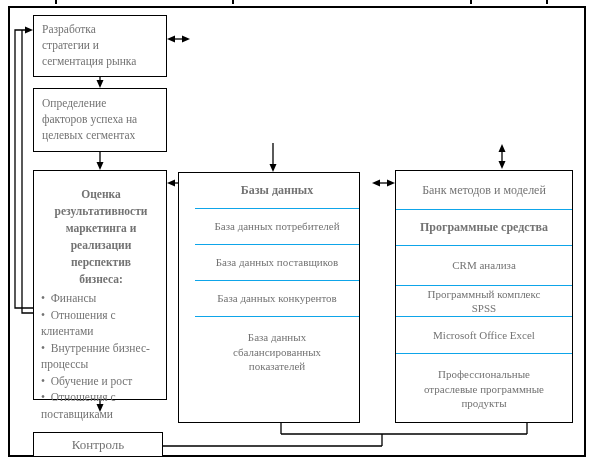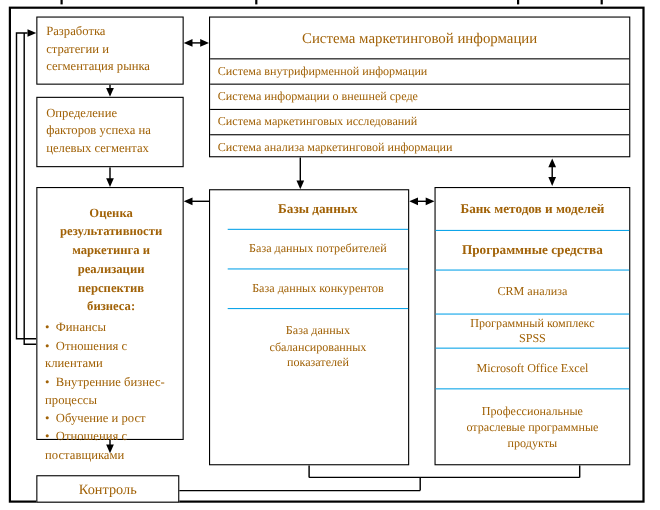--- a/index.html
+++ b/index.html
@@ -1,18 +1,18 @@
 <!DOCTYPE html>
 <html><head>
 <meta charset="utf-8">
 <style>
   html,body{margin:0;padding:0;background:#ffffff;}
   .canvas{
     position:relative;width:600px;height:464px;background:#ffffff;
-    font-family:"Liberation Serif","DejaVu Serif",serif;color:#a16207;
+    font-family:"Liberation Serif","DejaVu Serif",serif;color:#737373;
     overflow:hidden;
   }
   .frame{
     position:absolute;left:8px;top:6px;width:578px;height:451px;
     border:2px solid #000;box-sizing:border-box;
   }
   .box{
     position:absolute;border:1px solid #000;box-sizing:border-box;background:#fff;
   }
   .pre{white-space:pre-line;}
@@ -27,29 +27,29 @@
   .bullet::before{content:"\2022\00a0\00a0";}
   .control{left:33px;top:432px;width:130px;height:25px;
     display:flex;align-items:center;justify-content:center;font-size:13px;}
   
   .mis{left:190px;top:15px;width:383px;height:128px;}
   .mis-head{height:37px;display:flex;align-items:center;justify-content:center;
     font-size:13.5px;}
   .mis-row{border-top:1px solid #000;display:flex;align-items:center;
     padding-left:7px;font-size:11px;box-sizing:border-box;}
   
-  .dbs{left:190px;top:172px;width:182px;height:251px;padding-left:16px;}
+  .dbs{left:178px;top:172px;width:182px;height:251px;padding-left:16px;}
   .dbs-head{height:35px;display:flex;align-items:center;justify-content:center;
     font-weight:bold;font-size:12px;}
   .crow{border-top:1px solid #0ea5e9;display:flex;align-items:center;justify-content:center;
     text-align:center;font-size:11px;line-height:14.5px;box-sizing:border-box;}
   
   .mth{left:395px;top:170px;width:178px;height:253px;}
   .mth-head{height:38px;display:flex;align-items:center;justify-content:center;
-    font-weight:bold;font-size:12px;}
+    font-weight:normal;font-size:12px;}
   .bold{font-weight:bold;font-size:12px;}
   svg.overlay{position:absolute;left:0;top:0;pointer-events:none;}
 </style>
 </head>
 <body>
 
 <div class="canvas">
 
   <div class="frame"></div>
 
@@ -136,31 +136,25 @@
 бизнеса:</div>
     <div class="bullet">Финансы</div>
     <div class="bullet">Отношения с клиентами</div>
     <div class="bullet">Внутренние бизнес-процессы</div>
     <div class="bullet">Обучение и рост</div>
     <div class="bullet">Отношения с поставщиками</div>
   </div>
 
   <div class="box control">Контроль</div>
 
-  <div class="box mis">
-    <div class="mis-head">Система маркетинговой информации</div>
-    <div class="mis-row" style="height:23px">Система внутрифирменной информации</div>
-    <div class="mis-row" style="height:23px">Система информации о внешней среде</div>
-    <div class="mis-row" style="height:23px">Система маркетинговых исследований</div>
-    <div class="mis-row" style="height:22px">Система анализа маркетинговой информации</div>
-  </div>
 
   <div class="box dbs">
     <div class="dbs-head">Базы данных</div>
     <div class="crow" style="height:36px">База данных потребителей</div>
+    <div class="crow" style="height:36px">База данных поставщиков</div>
     <div class="crow" style="height:36px">База данных конкурентов</div>
     <div class="crow pre" style="height:71px">База данных
 сбалансированных
 показателей</div>
   </div>
 
   <div class="box mth">
     <div class="mth-head">Банк методов и моделей</div>
     <div class="crow bold" style="height:36px">Программные средства</div>
     <div class="crow" style="height:40px">CRM анализа</div>

